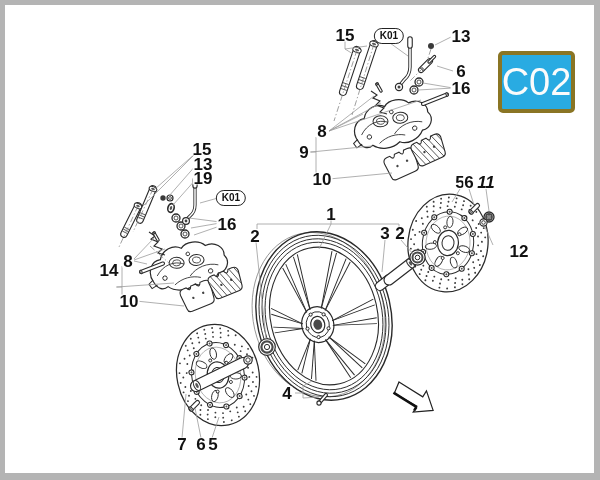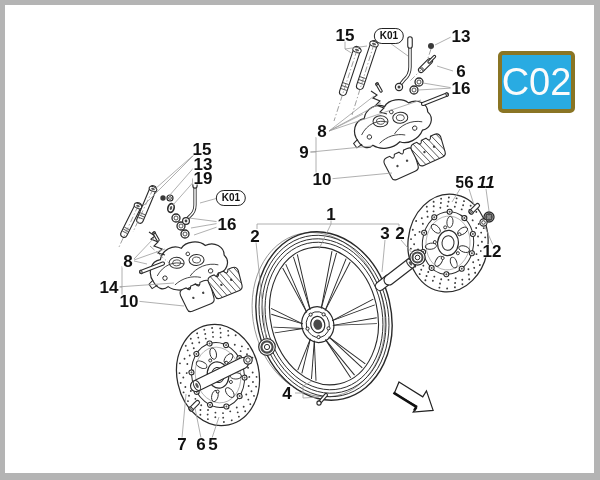--- a/index.html
+++ b/index.html
@@ -559,27 +559,27 @@
     <div class="callout" style="left: 461px; top: 88px;">16</div>
     <div class="callout" style="left: 322px; top: 131px;">8</div>
     <div class="callout" style="left: 304px; top: 152px;">9</div>
     <div class="callout" style="left: 322px; top: 179px;">10</div>
     <div class="callout" style="left: 202px; top: 149px;">15</div>
     <div class="callout" style="left: 203px; top: 164px;">13</div>
     <div class="callout" style="left: 203px; top: 178px;">19</div>
     <div class="callout oval" style="left: 231px; top: 198px;">K01</div>
     <div class="callout" style="left: 227px; top: 224px;">16</div>
     <div class="callout" style="left: 128px; top: 261px;">8</div>
-    <div class="callout" style="left: 109px; top: 287px;">14</div>
+    <div class="callout" style="left: 109px; top: 270px;">14</div>
     <div class="callout" style="left: 129px; top: 301px;">10</div>
     <div class="callout" style="left: 331px; top: 214px;">1</div>
     <div class="callout" style="left: 255px; top: 236px;">2</div>
     <div class="callout" style="left: 385px; top: 233px;">3</div>
     <div class="callout" style="left: 400px; top: 233px;">2</div>
     <div class="callout" style="left: 287px; top: 393px;">4</div>
     <div class="callout" style="left: 182px; top: 444px;">7</div>
     <div class="callout" style="left: 201px; top: 444px;">6</div>
     <div class="callout" style="left: 213px; top: 444px;">5</div>
     <div class="callout" style="left: 460px; top: 182px;">5</div>
     <div class="callout" style="left: 469px; top: 182px;">6</div>
     <div class="callout" style="left: 486px; top: 182px; font-style: italic;">11</div>
-    <div class="callout" style="left: 492px; top: 251px; text-align: right;">12</div>
+    <div class="callout" style="left: 519px; top: 251px; text-align: right;">12</div>
   </div>
 
 </body></html>

